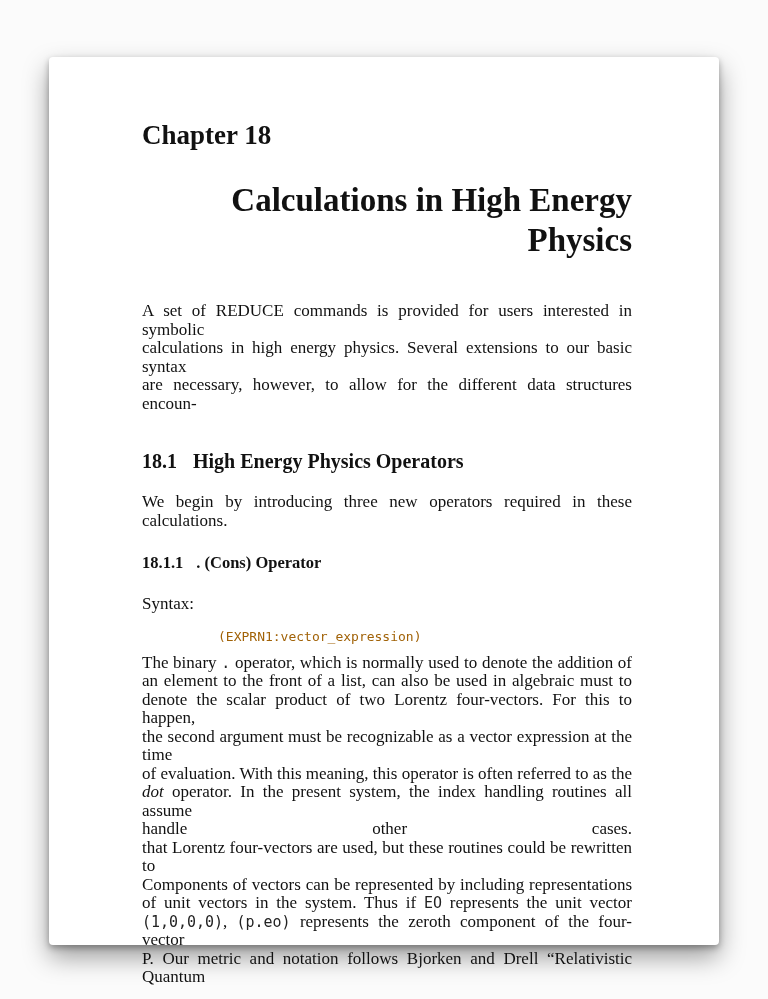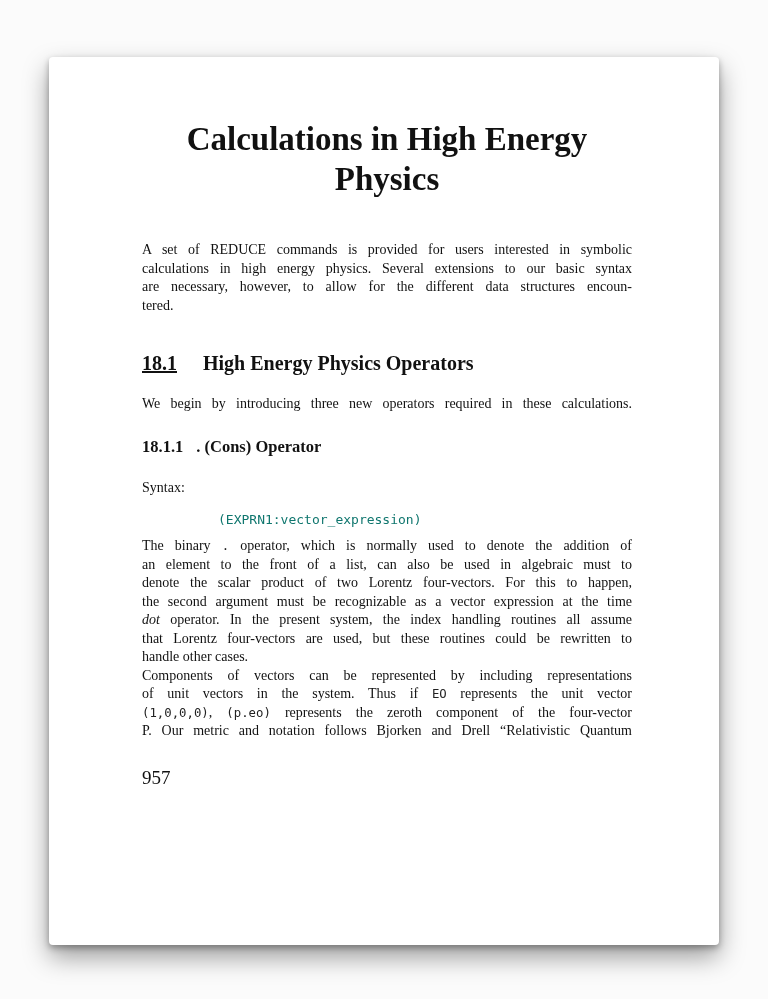--- a/index.html
+++ b/index.html
@@ -22,45 +22,45 @@
     padding: 62px 87px 0 93px;
   }
   .chapter-label {
     font-size: 27px; font-weight: bold; line-height: 33px;
     margin: 0 0 28px 0;
   }
   .chapter-title {
     font-size: 33px; font-weight: bold; line-height: 40px;
     margin: 0 0 42px 0;
   }
-  .chapter-title .tline { text-align: center; text-align-last: auto; }
-  .body-text { font-size: 14px; line-height: 18.5px; }
+  .chapter-title .tline { text-align: right; text-align-last: auto; }
+  .body-text { font-size: 17px; line-height: 18.5px; }
   .tline { text-align: justify; text-align-last: justify; }
   .para[data-last-left="true"] .tline:last-child { text-align-last: left; }
   .section-heading {
     margin-top: 36px;
     font-size: 20px; font-weight: bold; line-height: 24px;
   }
-  .section-heading .num { margin-right: 26px; text-decoration: underline; }
+  .section-heading .num { margin-right: 16px; }
   .lead {
     margin-top: 14px;
     text-align: justify; text-align-last: justify;
   }
   .subsection-heading {
     margin-top: 22px;
     font-size: 16.5px; font-weight: bold; line-height: 21px;
   }
   .subsection-heading .num { margin-right: 13px; margin-top: 16px; }
   .syntax-label { margin-top: 22px; }
   .codeblock {
     margin-top: 13px;
     padding-left: 76px;
     font-family: "DejaVu Sans Mono", monospace;
     font-size: 13px; line-height: 19px;
-    color: #0f766e;
+    color: #a16207;
   }
   .codeblock .tline {
     text-align: left; text-align-last: auto;
     white-space: pre;
   }
   .para1 { margin-top: 8px; }
   .para2 { margin-top: 0; }
   tt {
     font-family: "DejaVu Sans Mono", monospace;
     font-size: 0.88em;
@@ -70,31 +70,31 @@
   .page-number {
     margin-top: 28px;
     font-size: 19px; line-height: 18px;
   }
 </style>
 </head>
 <body>
 
 <div class="sheet">
 
+  <h1 class="chapter-label">Chapter 18</h1>
 
   <h2 class="chapter-title">
       <div class="tline">Calculations in High Energy</div>
       <div class="tline">Physics</div>
     </h2>
 
   <div class="para body-text" data-last-left="true">
       <div class="tline">A set of REDUCE commands is provided for users interested in symbolic</div>
       <div class="tline">calculations in high energy physics. Several extensions to our basic syntax</div>
       <div class="tline">are necessary, however, to allow for the different data structures encoun-</div>
-      <div class="tline">tered.</div>
     </div>
 
   <h3 class="section-heading">
     <span class="num">18.1</span><span>High Energy Physics Operators</span>
   </h3>
 
   <div class="lead body-text">We begin by introducing three new operators required in these calculations.</div>
 
   <h4 class="subsection-heading">
     <span class="num">18.1.1</span><span>. (Cons) Operator</span>
@@ -104,23 +104,24 @@
 
   <div class="codeblock">
       <div class="tline">(EXPRN1:vector_expression)</div>
     </div>
 
   <div class="para para1 body-text" data-last-left="true">
       <div class="tline">The binary <tt>.</tt> operator, which is normally used to denote the addition of</div>
       <div class="tline">an element to the front of a list, can also be used in algebraic must to</div>
       <div class="tline">denote the scalar product of two Lorentz four-vectors. For this to happen,</div>
       <div class="tline">the second argument must be recognizable as a vector expression at the time</div>
+      <div class="tline">of evaluation. With this meaning, this operator is often referred to as the</div>
       <div class="tline"><i>dot</i> operator. In the present system, the index handling routines all assume</div>
+      <div class="tline">handle other cases.</div>
       <div class="tline">that Lorentz four-vectors are used, but these routines could be rewritten to</div>
-      <div class="tline">handle other cases.</div>
     </div>
 
   <div class="para para2 body-text" data-last-left="false">
       <div class="tline">Components of vectors can be represented by including representations</div>
       <div class="tline">of unit vectors in the system. Thus if <tt>EO</tt> represents the unit vector</div>
       <div class="tline"><tt>(1,0,0,0)</tt>, <tt>(p.eo)</tt> represents the zeroth component of the four-vector</div>
       <div class="tline">P. Our metric and notation follows Bjorken and Drell “Relativistic Quantum</div>
     </div>
 
   <div class="page-number">957</div>

